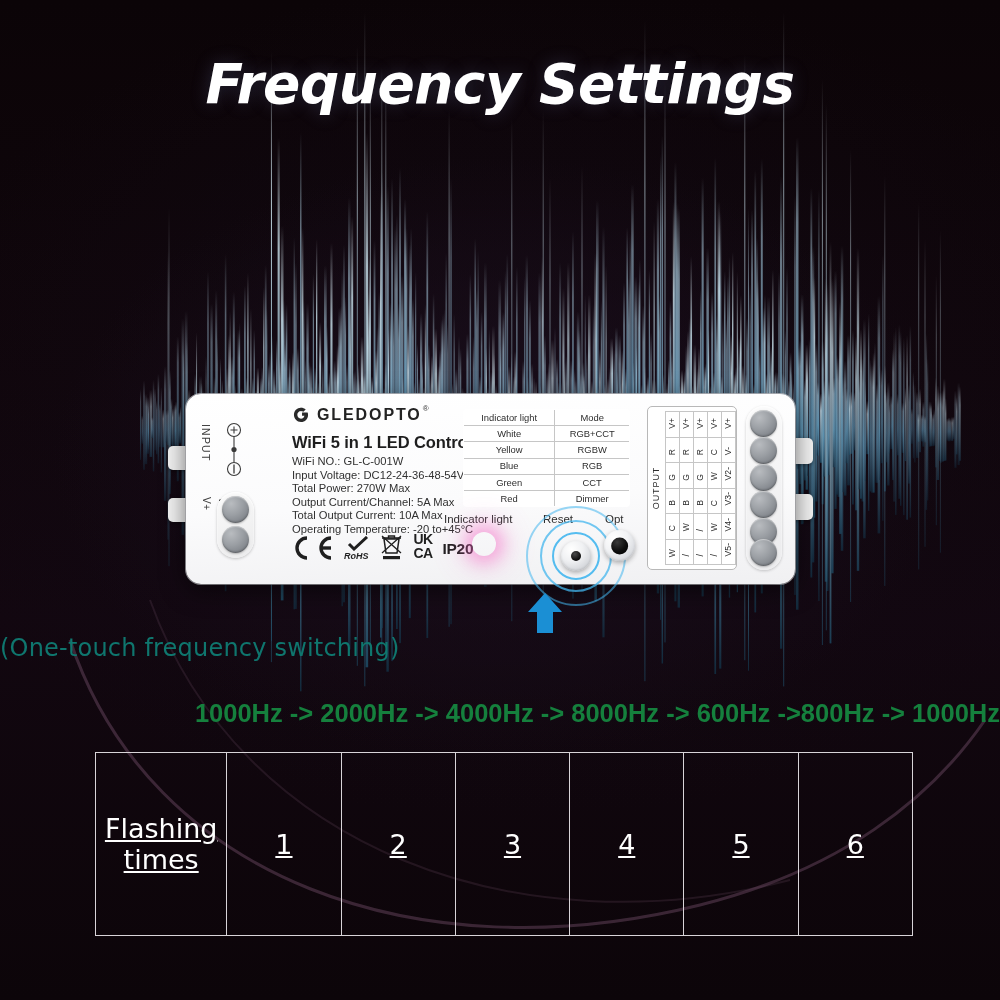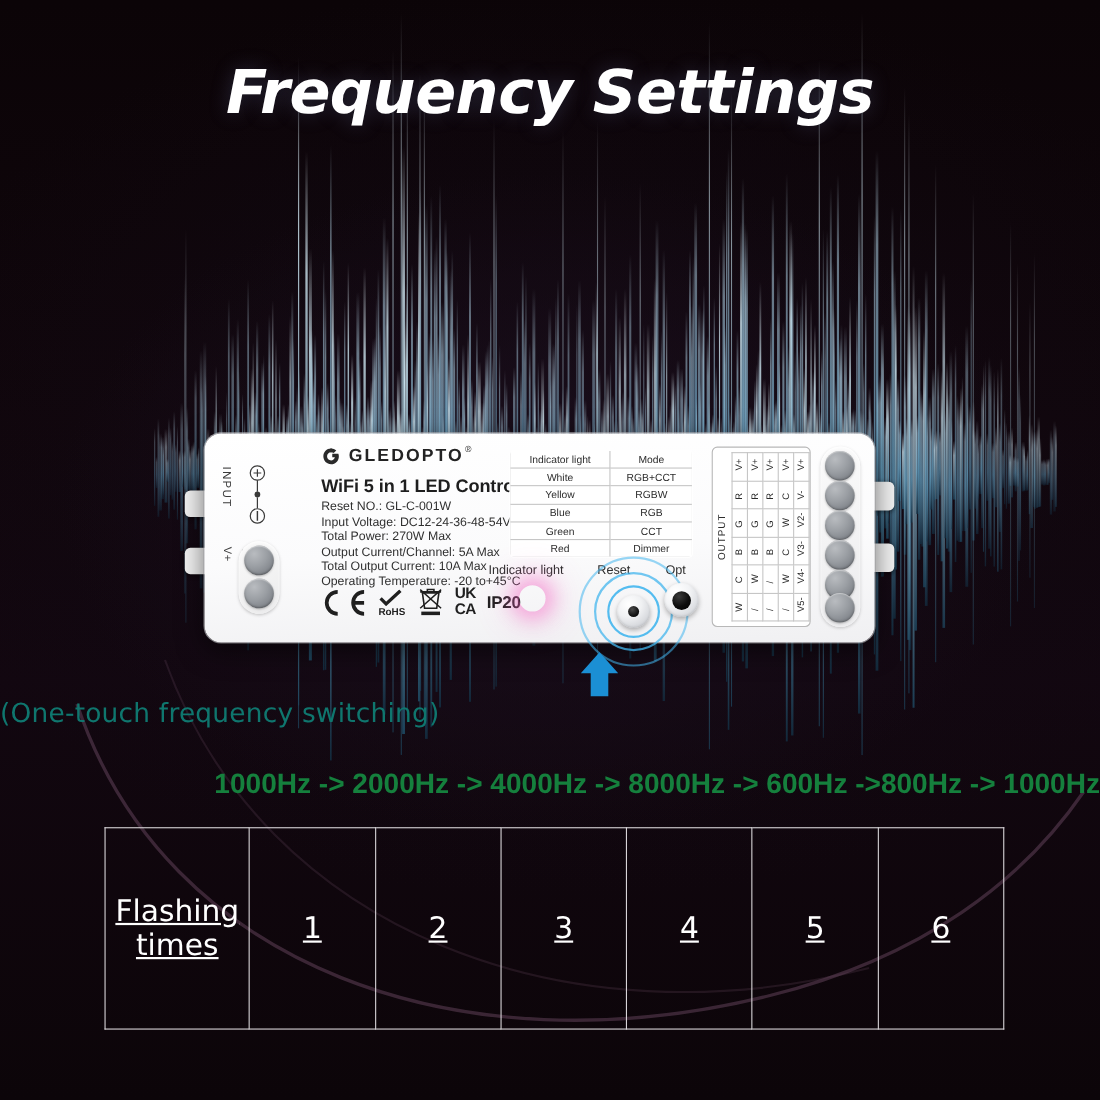--- a/index.html
+++ b/index.html
@@ -806,35 +806,35 @@
       <svg width="18" height="18" viewBox="0 0 24 24">
         <path d="M12 2.2 C6.6 2.2 2.6 6.3 2.6 11.8 C2.6 17.2 6.7 21.4 12 21.4 C17.3 21.4 21.4 17.2 21.4 11.9 C21.4 10.6 21.2 9.7 20.8 8.8 L13.4 8.8 L13.4 13 L16.6 13 C16.0 15.4 14.2 16.9 12 16.9 C9.2 16.9 7.1 14.6 7.1 11.8 C7.1 9.0 9.2 6.7 12 6.7 C13.2 6.7 14.2 7.1 15.1 7.8 L18.3 4.6 C16.6 3.1 14.4 2.2 12 2.2 Z" fill="#2a2a2a"></path>
         <circle cx="12" cy="4.6" r="2.3" fill="#2a2a2a"></circle>
       </svg>
       <div id="brand-name">GLEDOPTO</div>
       <div id="brand-reg">®</div>
     </div>
     <div id="product-name">WiFi 5 in 1 LED Controller</div>
 
     <div id="specs">
-      <div>Reset NO.:  GL-C-001W</div>
+      <div>WiFi NO.:  GL-C-001W</div>
       <div>Input Voltage:  DC12-24-36-48-54V</div>
       <div>Total Power:  270W Max</div>
       <div>Output Current/Channel:  5A Max</div>
       <div>Total Output Current:  10A Max</div>
       <div>Operating Temperature:  -20 to+45°C</div>
     </div>
 
     <div id="certs">
       <svg width="44" height="26" viewBox="0 0 44 26">
         <path d="M17 3 A10 10 0 1 0 17 23" fill="none" stroke="#1f1f1f" stroke-width="3.4"></path>
         <path d="M41 3 A10 10 0 1 0 41 23" fill="none" stroke="#1f1f1f" stroke-width="3.4"></path>
         <path d="M31 13 h10" stroke="#1f1f1f" stroke-width="3.4"></path>
       </svg>
-      <div style="display:flex;flex-direction:column;align-items:flex-start;">
+      <div style="display:flex;flex-direction:column;align-items:flex-end;font-style:italic;">
         <svg width="22" height="15" viewBox="0 0 22 15">
           <path d="M2 8 L7 13 L20 1" fill="none" stroke="#1f1f1f" stroke-width="3"></path>
         </svg>
         <div style="font-size:9px;font-weight:700;color:#1f1f1f;">RoHS</div>
       </div>
       <svg width="25" height="28" viewBox="0 0 25 28">
         <path d="M5 6 h15 l-2 14 h-11 z" fill="none" stroke="#1f1f1f" stroke-width="1.5"></path>
         <path d="M3 5 h19" stroke="#1f1f1f" stroke-width="1.6"></path>
         <path d="M9.5 5 v-2 h6 v2" fill="none" stroke="#1f1f1f" stroke-width="1.4"></path>
         <path d="M3 3 L22 20 M22 3 L3 20" stroke="#1f1f1f" stroke-width="1.3"></path>

